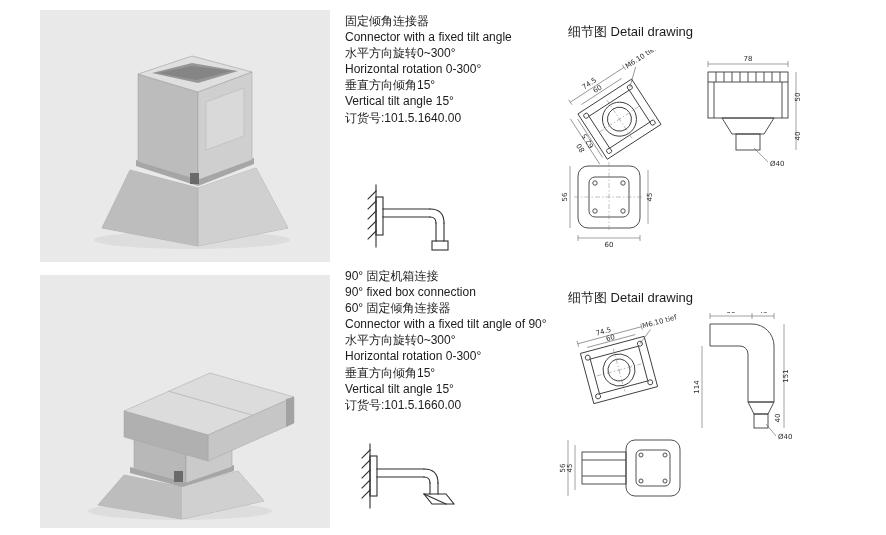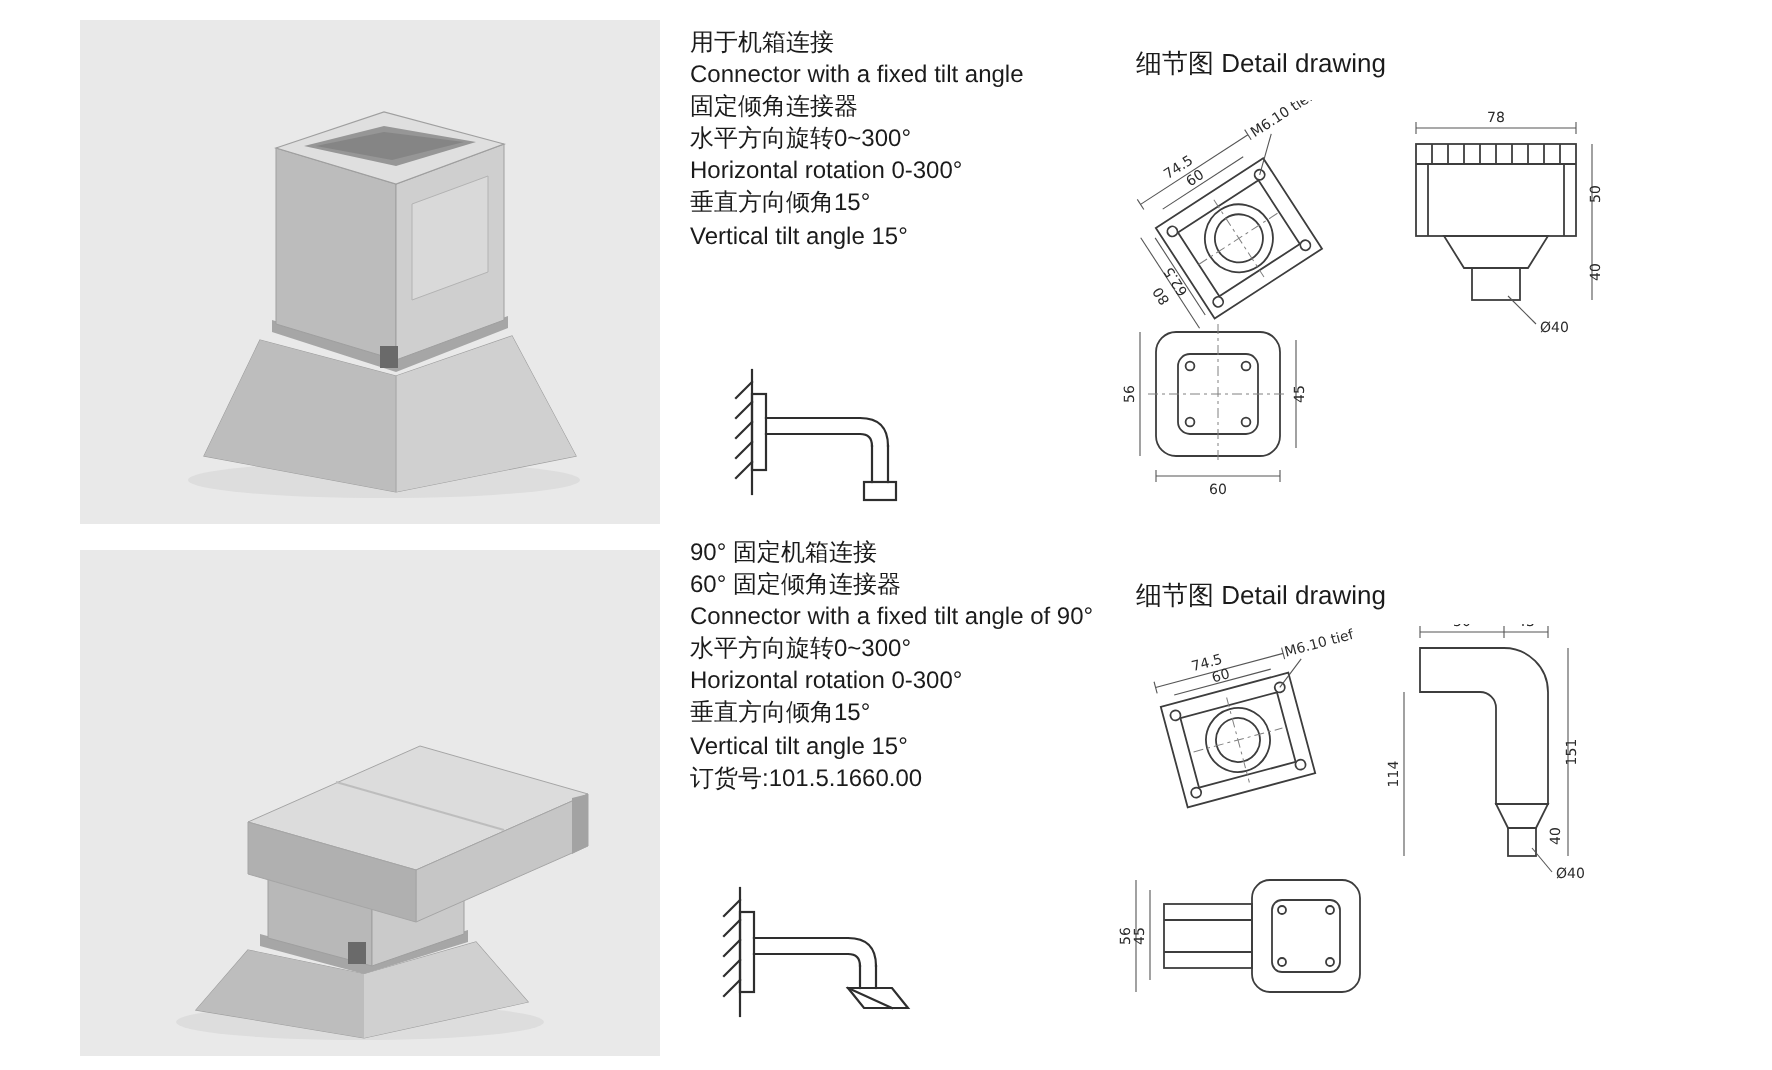--- a/index.html
+++ b/index.html
@@ -43,27 +43,27 @@
     <g>
       <polygon points="98,64 152,46 212,62 158,82" fill="#dfdfdf" stroke="#9f9f9f" stroke-width="0.6"></polygon>
       <polygon points="112,63 152,53 198,61 158,73" fill="#969696"></polygon>
       <polygon points="118,63 152,56 192,61 156,70" fill="#858585"></polygon>
     </g>
     <rect x="150" y="163" width="9" height="11" fill="#6a6a6a"></rect>
   </svg>
 </div>
 
 <div class="abs textblock" style="left:345px; top:13px;">
-  <div>用于机箱连接</div>
+  <div>固定倾角连接器</div>
   <div>Connector with a fixed tilt angle</div>
-  <div>固定倾角连接器</div>
   <div>水平方向旋转0~300°</div>
   <div>Horizontal rotation 0-300°</div>
   <div>垂直方向倾角15°</div>
   <div>Vertical tilt angle 15°</div>
+  <div>订货号:101.5.1640.00</div>
 </div>
 
 <svg class="abs" style="left:356px; top:183px;" width="110" height="70" viewBox="0 0 110 70">
   <g class="sk">
     <line x1="20" y1="2" x2="20" y2="64"></line>
     <line x1="20" y1="8" x2="12" y2="16"></line>
     <line x1="20" y1="18" x2="12" y2="26"></line>
     <line x1="20" y1="28" x2="12" y2="36"></line>
     <line x1="20" y1="38" x2="12" y2="46"></line>
     <line x1="20" y1="48" x2="12" y2="56"></line>
@@ -174,20 +174,21 @@
       <polygon points="84,136 168,160 168,186 84,162" fill="#b0b0b0" stroke="#a5a5a5" stroke-width="0.5"></polygon>
       <line x1="128" y1="116" x2="212" y2="140" stroke="#bdbdbd" stroke-width="1"></line>
       <polygon points="246,124 254,122 254,148 246,152" fill="#a3a3a3"></polygon>
     </g>
     <rect x="134" y="196" width="9" height="11" fill="#6a6a6a"></rect>
   </svg>
 </div>
 
 <div class="abs textblock" style="left:345px; top:268px;">
   <div>90° 固定机箱连接</div>
+  <div>90° fixed box connection</div>
   <div>60° 固定倾角连接器</div>
   <div>Connector with a fixed tilt angle of 90°</div>
   <div>水平方向旋转0~300°</div>
   <div>Horizontal rotation 0-300°</div>
   <div>垂直方向倾角15°</div>
   <div>Vertical tilt angle 15°</div>
   <div>订货号:101.5.1660.00</div>
 </div>
 
 <svg class="abs" style="left:352px; top:442px;" width="115" height="74" viewBox="0 0 115 74">

